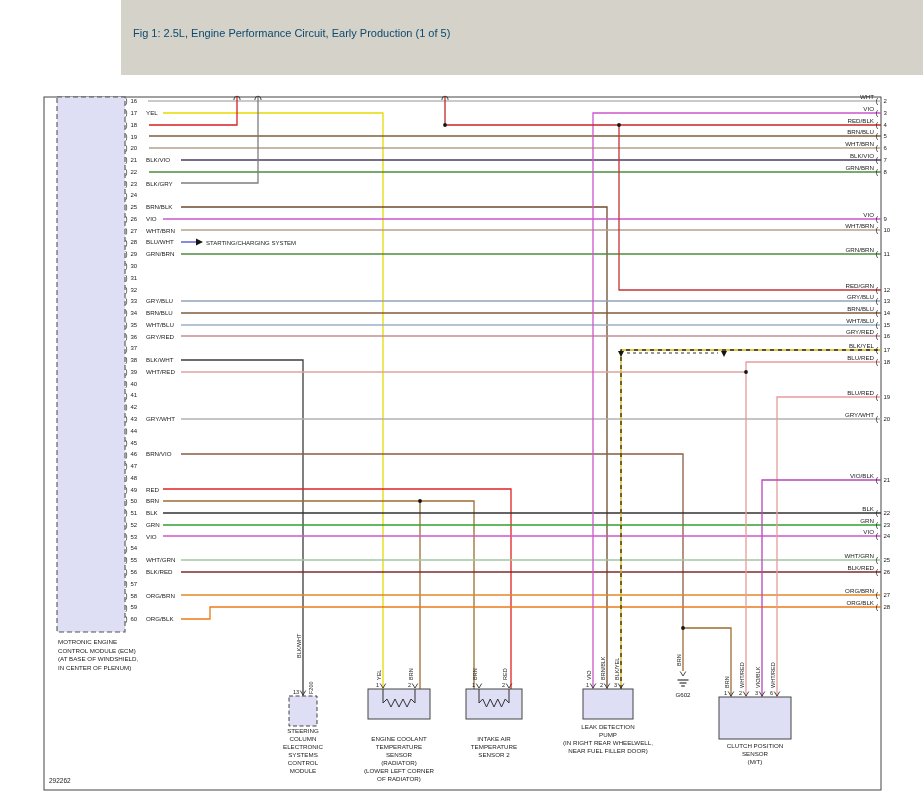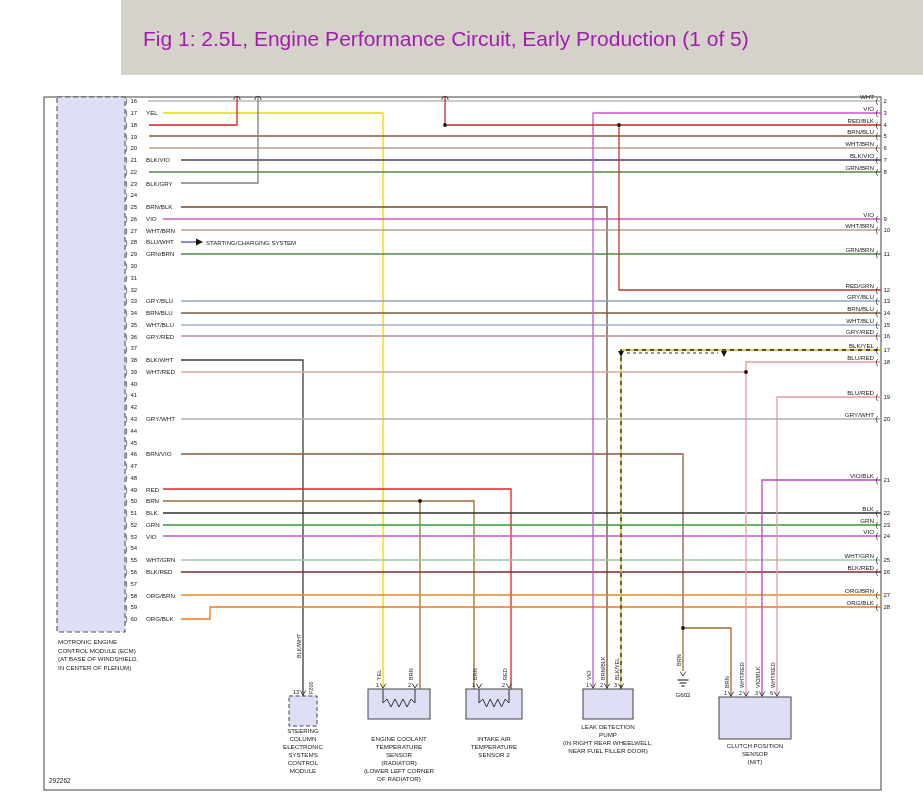--- a/index.html
+++ b/index.html
@@ -1,19 +1,19 @@
 <!DOCTYPE html>
 <html><head>
 <meta charset="utf-8">
 <style>
   html,body{margin:0;padding:0;background:#fff;}
   .page{position:relative;width:923px;height:799px;background:#ffffff;overflow:hidden;
         font-family:"Liberation Sans",sans-serif;}
   .header-bar{position:absolute;left:121px;top:0;width:802px;height:75px;background:#d5d2c9;}
-  .header-title{padding:27px 0 0 22px;font-size:21px;color:#a21caf;}
+  .header-title{padding:27px 0 0 12px;font-size:11px;color:#0c4a6e;}
   #diagram-svg{position:absolute;left:0;top:0;font-family:"Liberation Sans",sans-serif;}
 </style>
 </head>
 <body>
 
 <div class="page">
   <div class="header-bar">
     <div class="header-title">Fig 1: 2.5L, Engine Performance Circuit, Early Production (1 of 5)</div>
   </div>
   <svg id="diagram-svg" width="923" height="799" viewBox="0 0 923 799">

